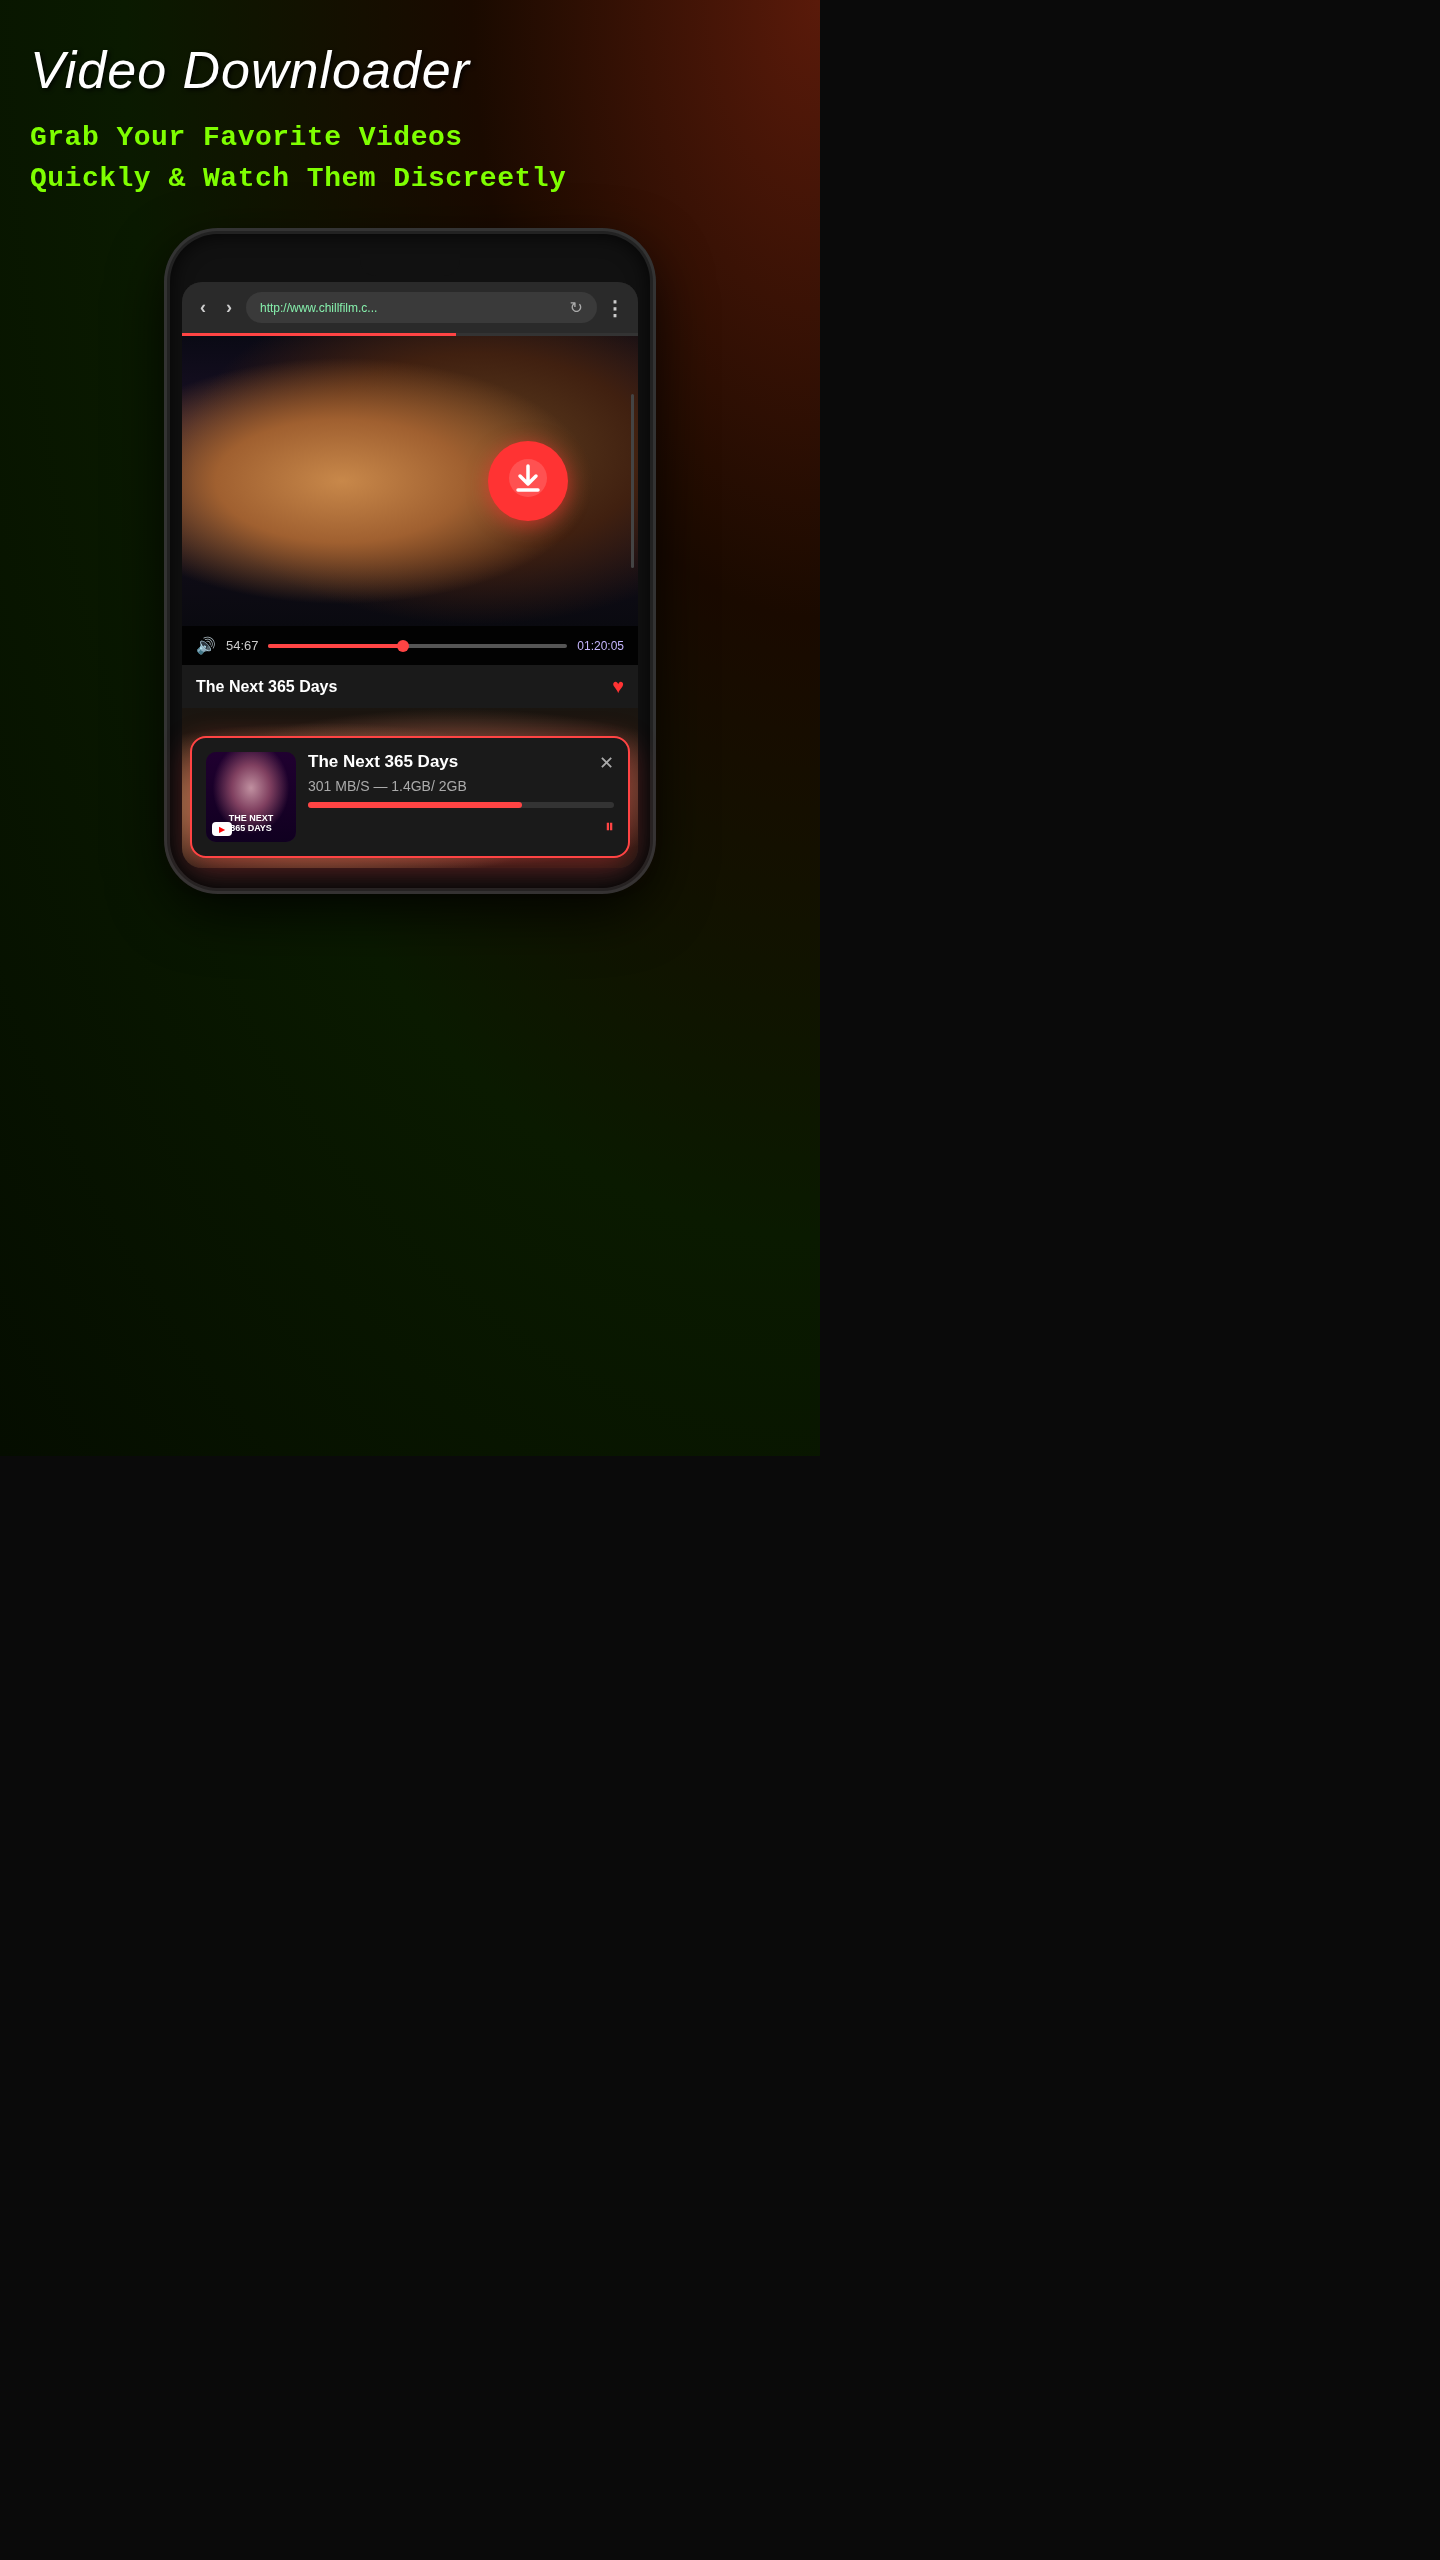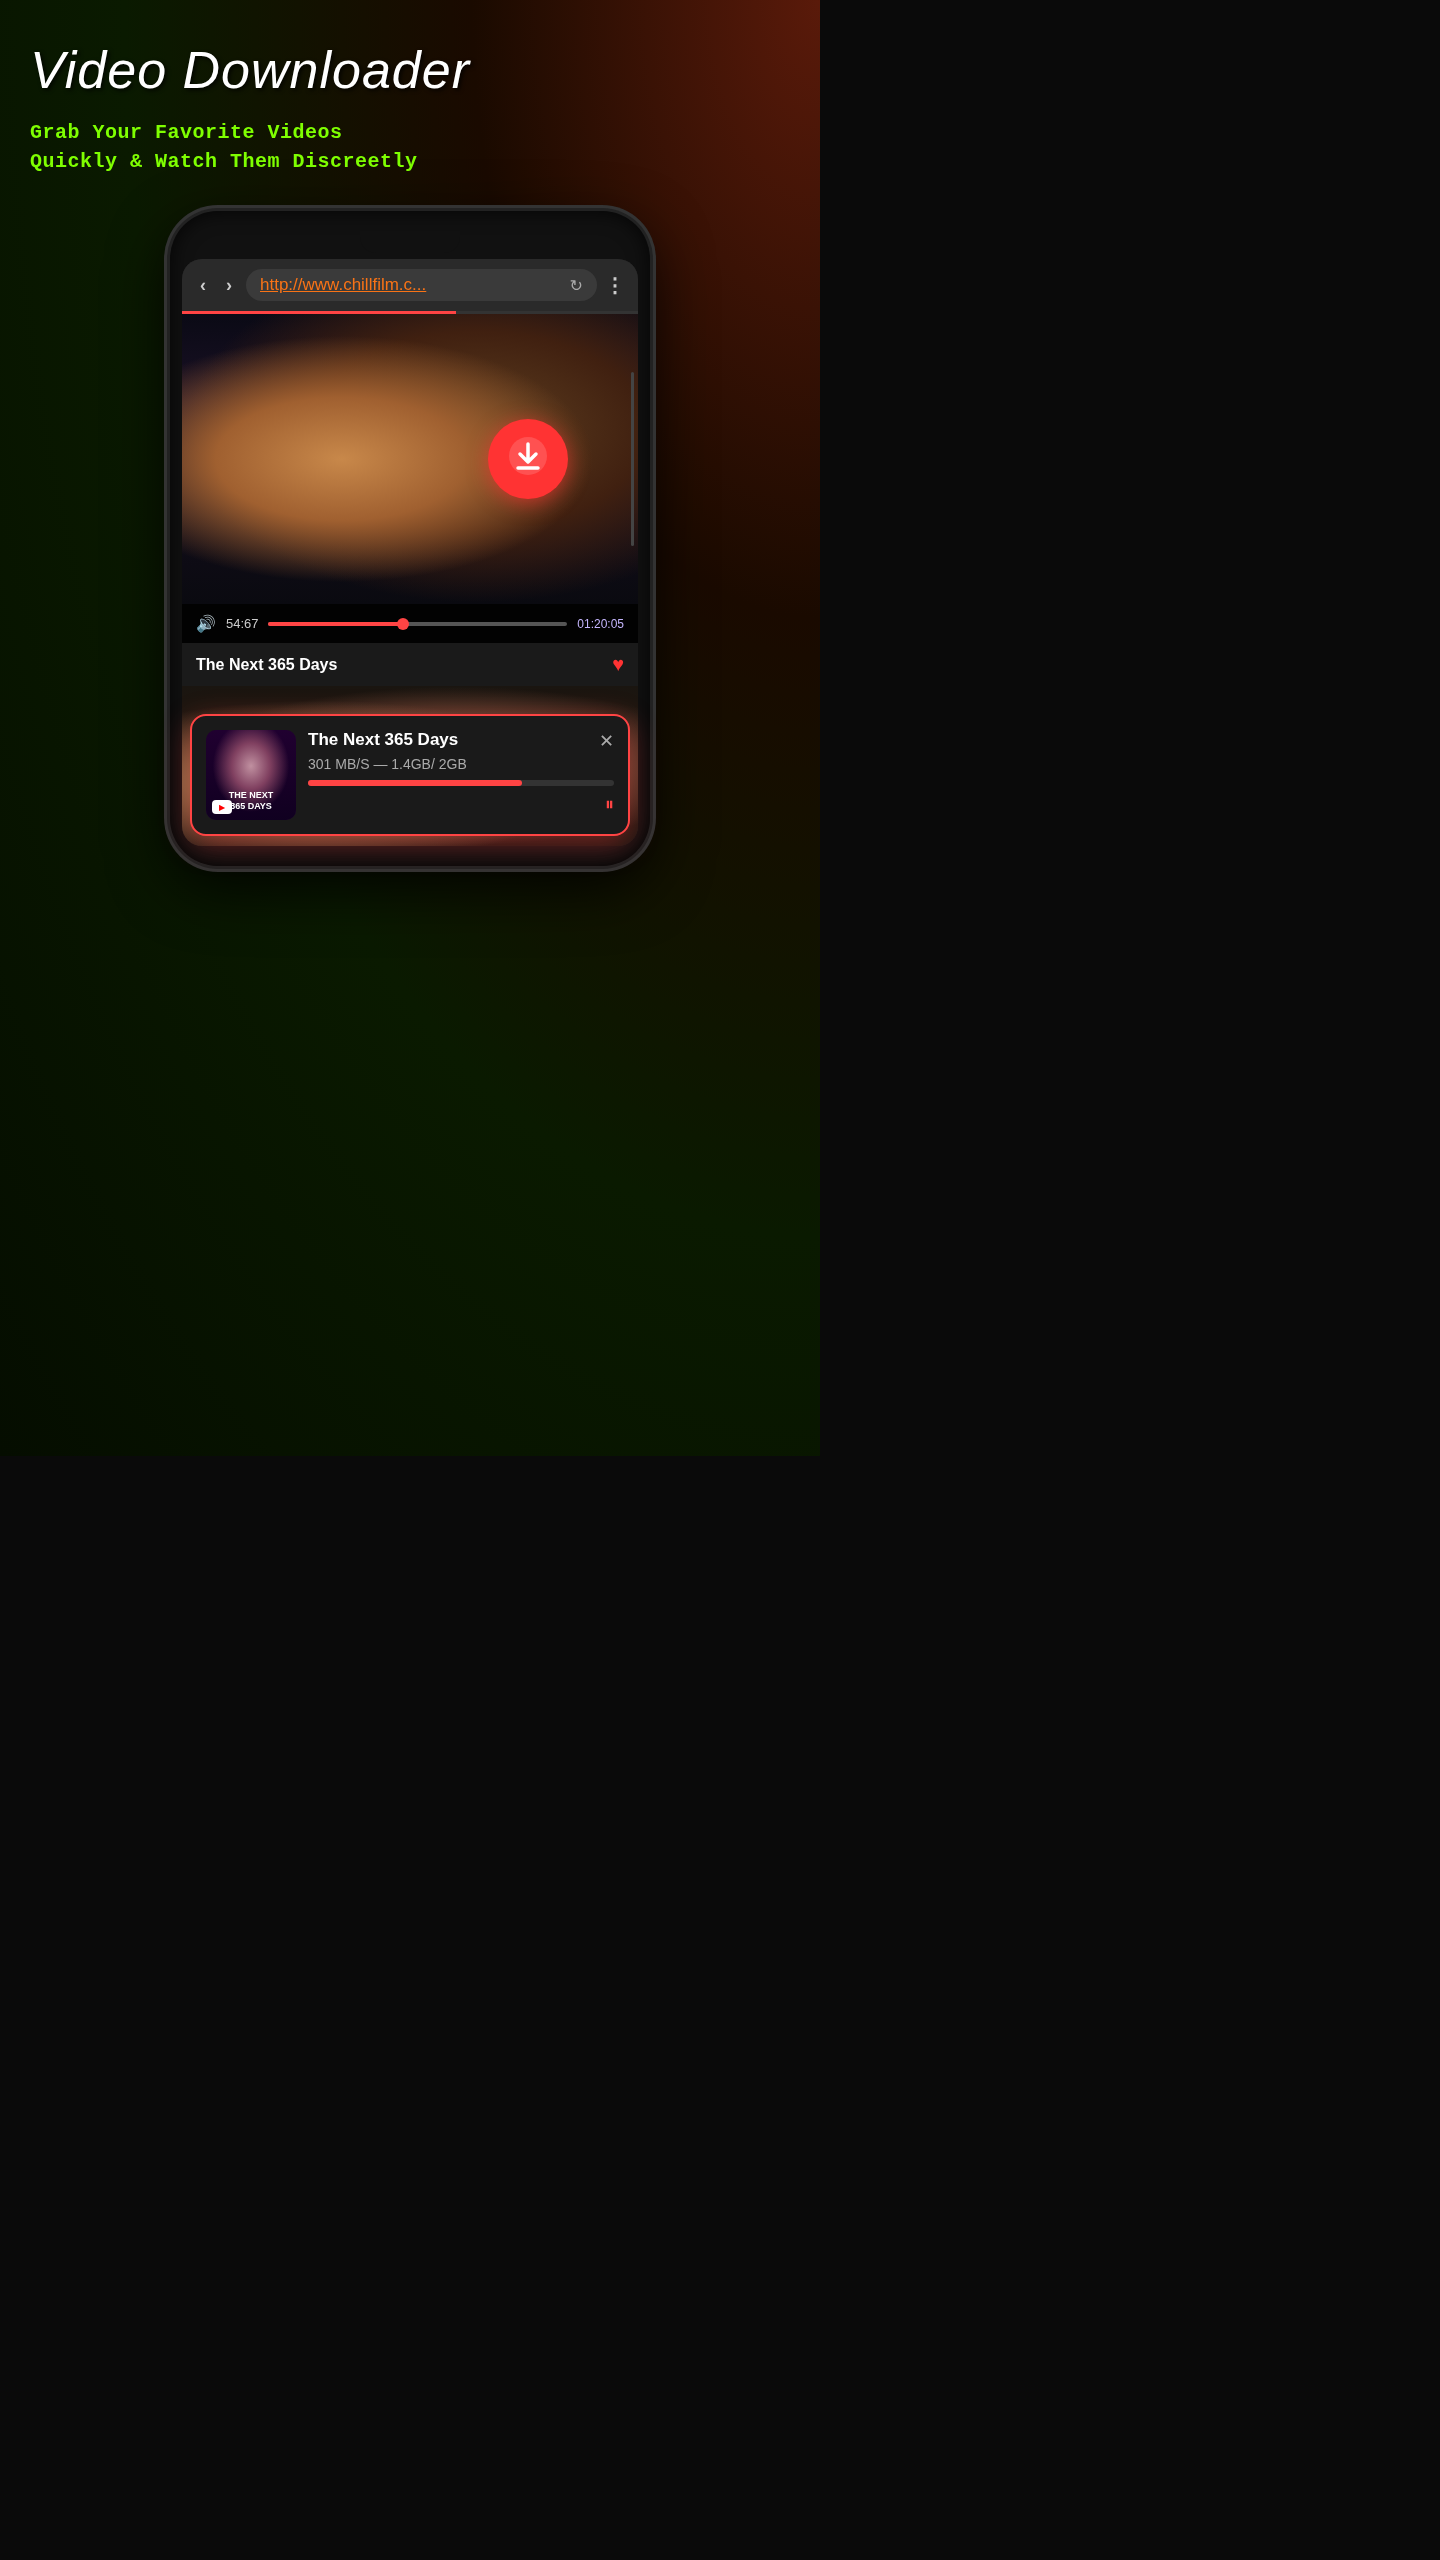--- a/index.html
+++ b/index.html
@@ -34,21 +34,21 @@
       color: white;
       font-style: italic;
       text-shadow: 2px 2px 4px rgba(0,0,0,0.8);
       letter-spacing: 1px;
       margin-bottom: 18px;
       font-family: 'Arial Black', Arial, sans-serif;
     }
 
     
     .subtitle {
-      font-size: 20px;
+      font-size: 28px;
       color: #7fff00;
       font-weight: 700;
       line-height: 1.45;
       margin-bottom: 35px;
       font-family: 'Courier New', monospace;
       letter-spacing: 0.5px;
     }
 
     
     .phone-wrapper {
@@ -109,23 +109,22 @@
       flex: 1;
       background: #3a3a3a;
       border-radius: 20px;
       padding: 6px 14px;
       display: flex;
       align-items: center;
       justify-content: space-between;
     }
 
     .url-text {
-      color: #f97316;
-      font-size: 17px;
-      text-decoration: underline;
+      color: #86efac;
+      font-size: 12px;
     }
 
     .refresh-icon {
       color: #aaa;
       font-size: 16px;
     }
 
     .menu-dots {
       color: #ccc;
       font-size: 20px;

